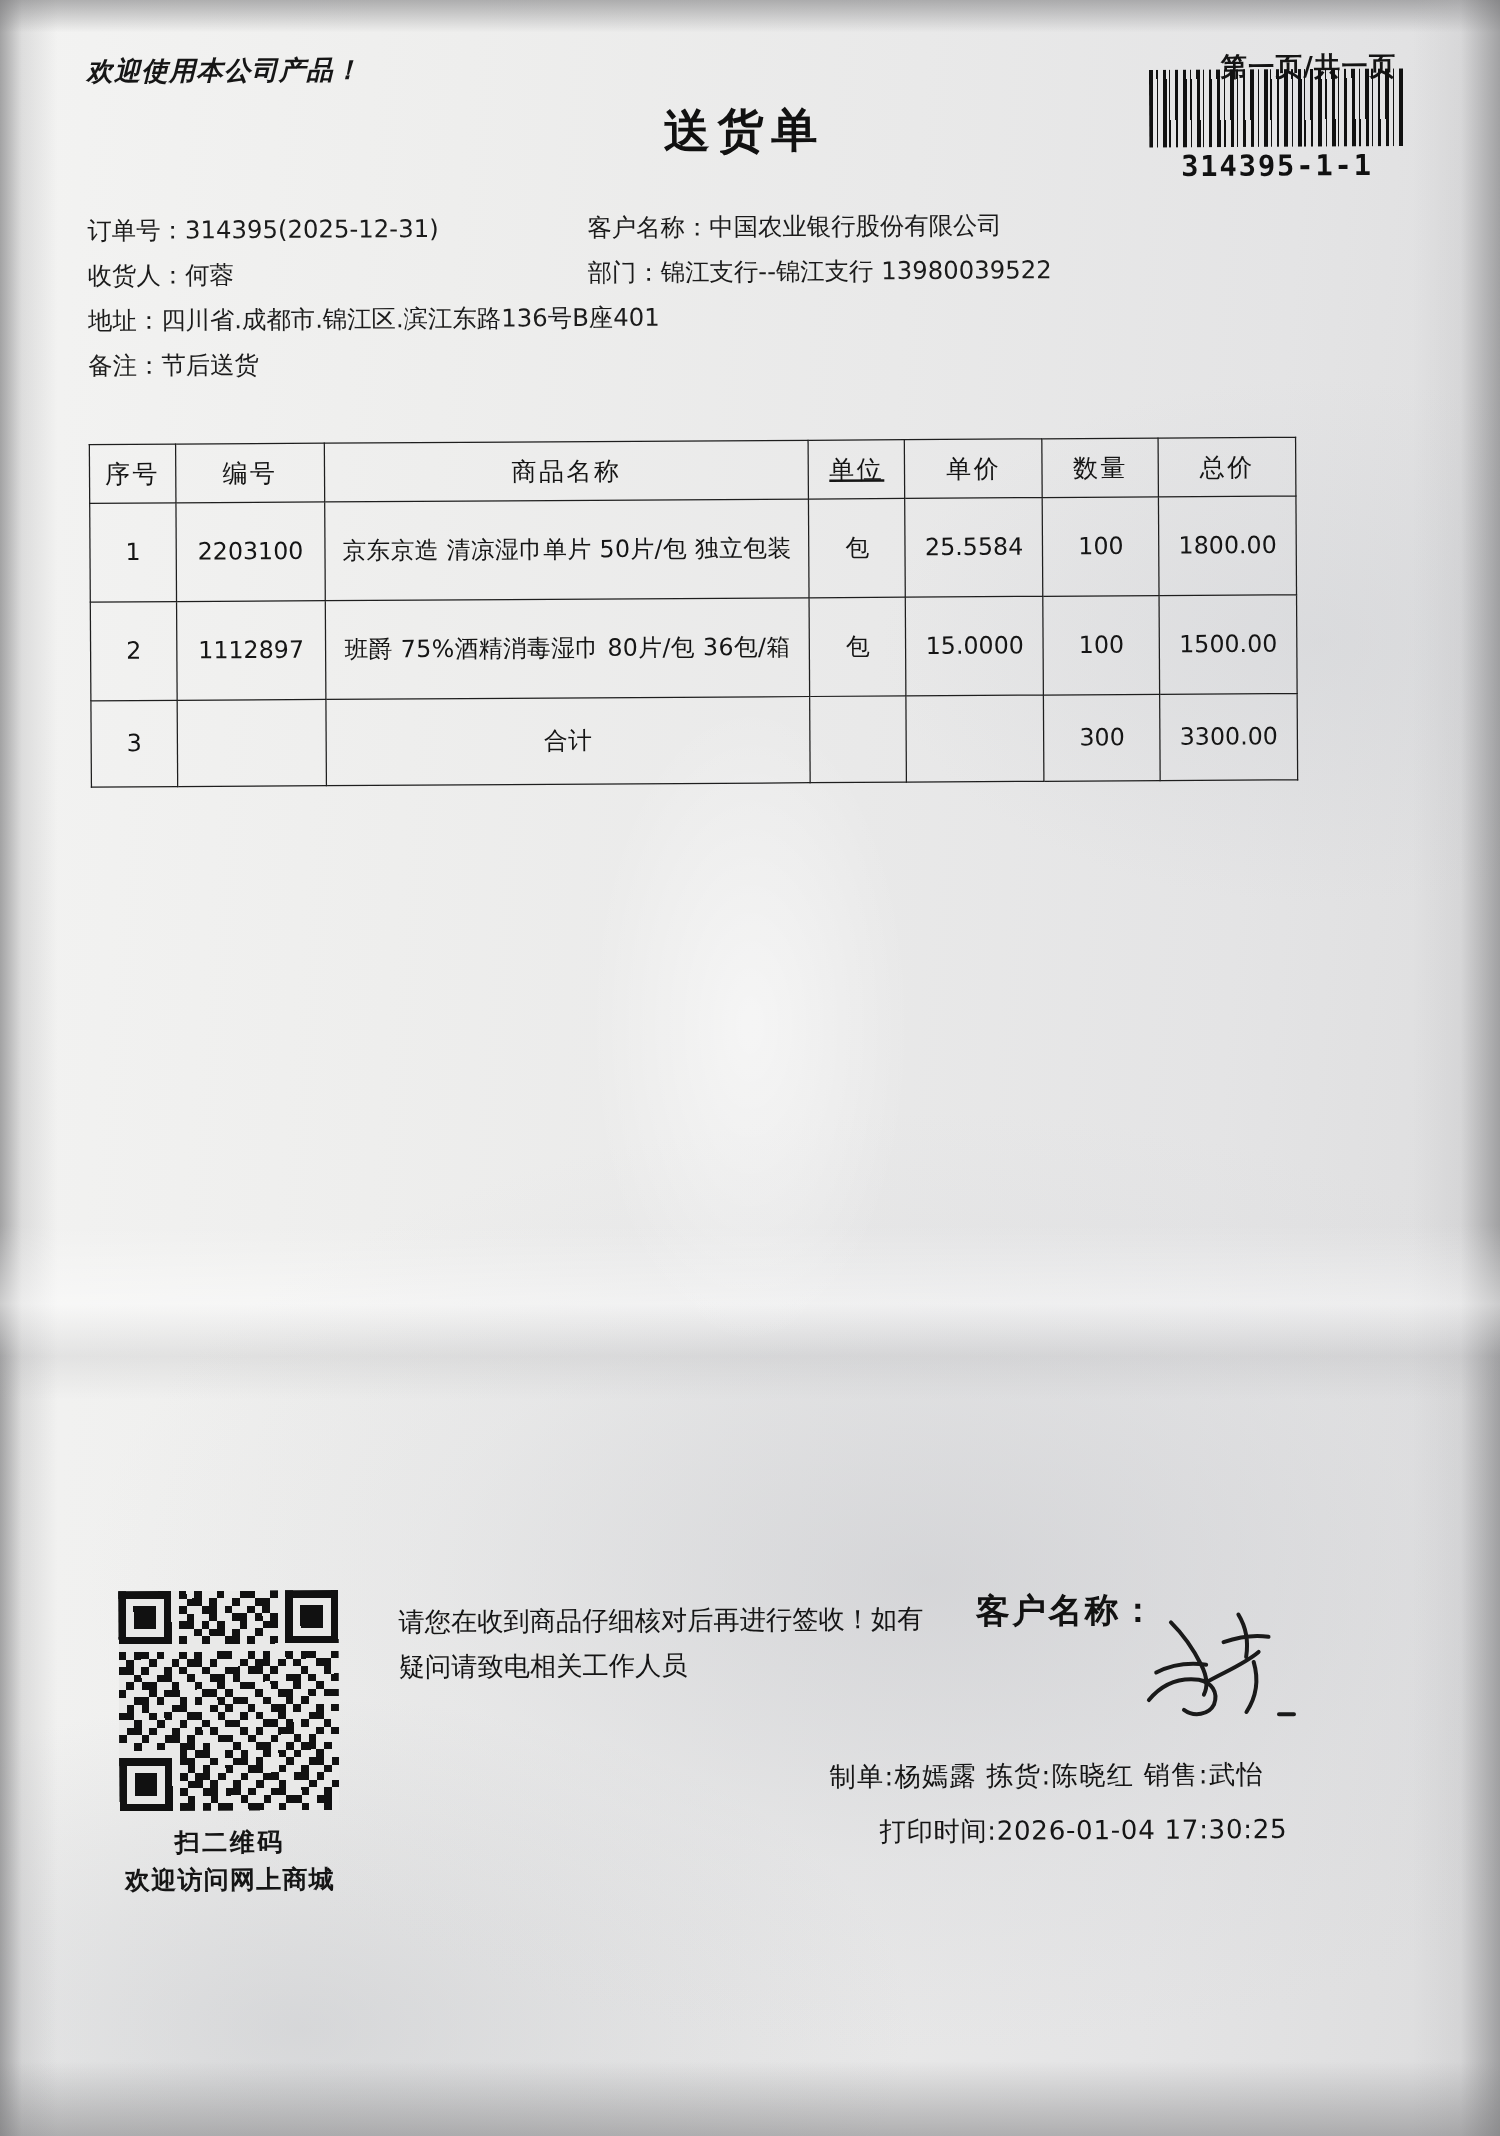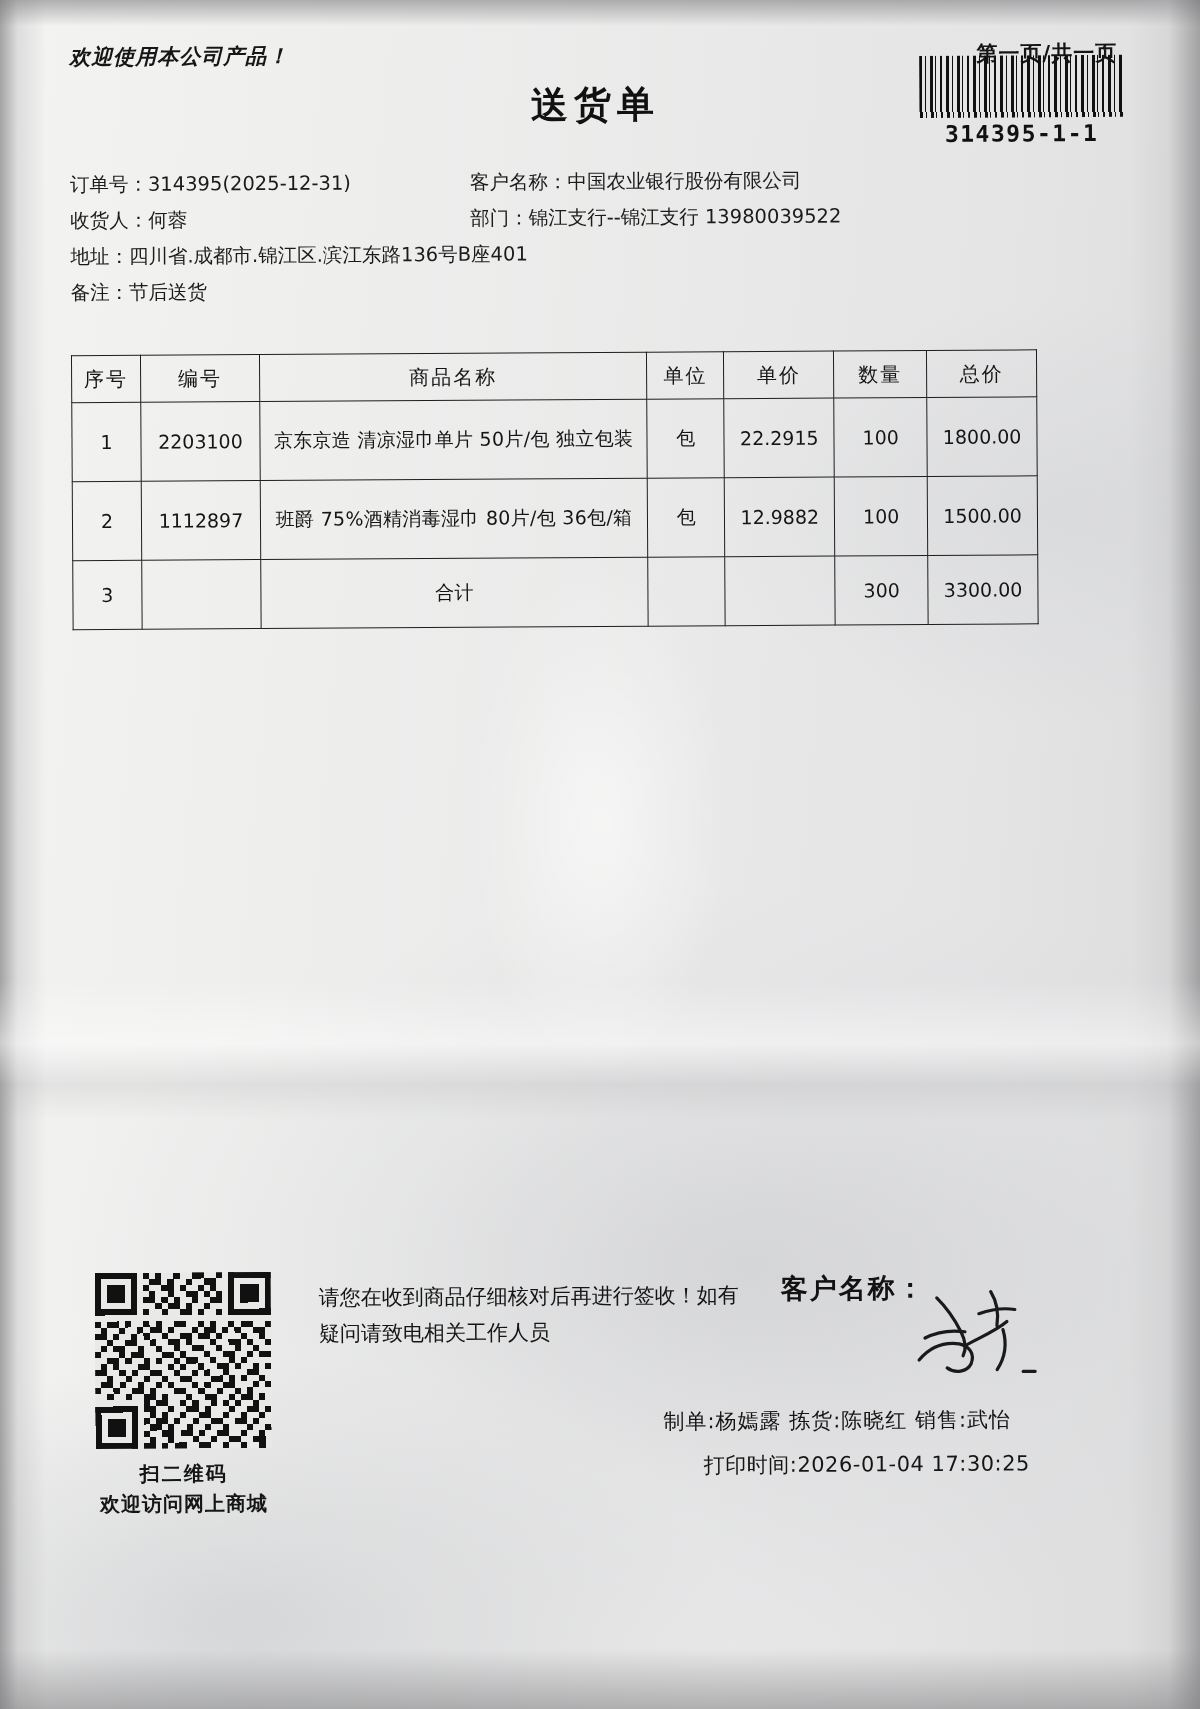--- a/index.html
+++ b/index.html
@@ -101,21 +101,21 @@
     text-align: center;
     color: #151515;
     font-weight: 400;
     background: transparent;
   }
   .tbl th { height: 46px; font-size: 20px; font-weight: 400; letter-spacing: 2px; }
   .tbl td { height: 78px; }
   .col-seq { width: 62px; margin-top: 23px; }
   .col-code { width: 110px; }
   .col-name { width: 434px; }
-  .col-unit { width: 72px; }
+  .col-unit { width: 72px; text-decoration: underline; }
   .col-price { width: 100px; }
   .col-qty { width: 88px; }
   .col-total { width: 100px; }
   .name-cell { text-align: left; padding-left: 12px; font-size: 19px; letter-spacing: .3px; }
   .total-row td { height: 68px; }
 
   
   .qr { position: absolute; left: 92px; top: 1270px; width: 176px; height: 176px; }
   .qr svg { display: block; }
   .qr-cap1 {
@@ -196,30 +196,30 @@
         <th class="col-qty">数量</th>
         <th class="col-total">总价</th>
       </tr>
     </thead>
     <tbody>
       <tr>
         <td>1</td>
         <td>2203100</td>
         <td class="name-cell">京东京造 清凉湿巾单片 50片/包 独立包装</td>
         <td>包</td>
-        <td>22.2915</td>
+        <td>25.5584</td>
         <td>100</td>
         <td>1800.00</td>
       </tr>
       <tr>
         <td>2</td>
         <td>1112897</td>
         <td class="name-cell">班爵 75%酒精消毒湿巾 80片/包 36包/箱</td>
         <td>包</td>
-        <td>12.9882</td>
+        <td>15.0000</td>
         <td>100</td>
         <td>1500.00</td>
       </tr>
       <tr class="total-row">
         <td>3</td>
         <td></td>
         <td class="name-cell">合计</td>
         <td></td>
         <td></td>
         <td>300</td>

